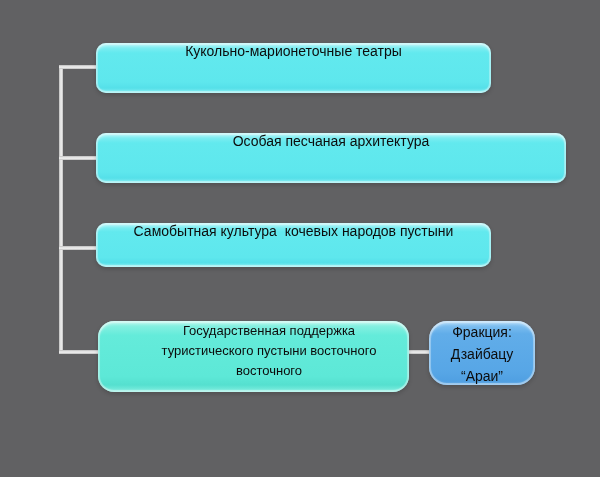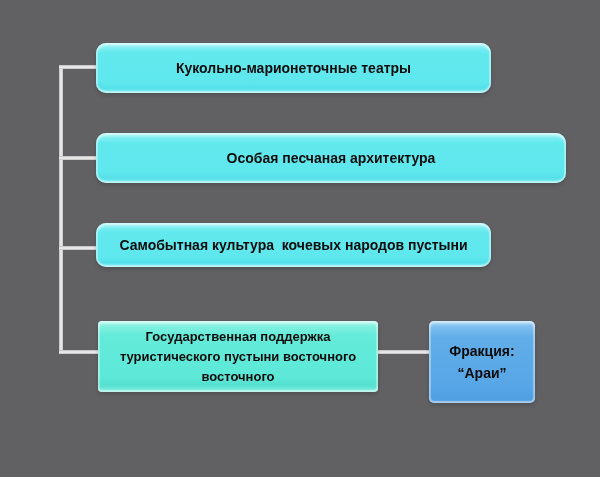--- a/index.html
+++ b/index.html
@@ -33,46 +33,46 @@
   .br2 { left: 59px; top: 156px; width: 39px; }
   .br3 { left: 59px; top: 246px; width: 39px; }
   .br4 { left: 59px; top: 350px; width: 41px; }
   .br5 { left: 377px; top: 350px; width: 53px; }
 
   
   .node {
     position: absolute;
     display: flex;
     flex-direction: column;
-    justify-content: center;
+    justify-content: flex-start;
     align-items: center;
     text-align: center;
-    font-weight: bold;
+    font-weight: normal;
     font-size: 14px;
     color: #0c0c0c;
     box-shadow: inset 0 0 0 2px rgba(255,255,255,0.28),
                 inset 0 3px 3px rgba(255,255,255,0.45),
                 inset 0 -2px 2px rgba(255,255,255,0.3),
                 0 2px 4px rgba(0,0,0,0.18);
   }
   .node-cyan {
     background: linear-gradient(to bottom, #93f1f5 0%, #62e9ee 20%, #5ee7ed 78%, #55e0e9 90%, #7fedf1 100%);
   }
   .node-teal {
     background: linear-gradient(to bottom, #96f2e4 0%, #64ebda 20%, #5de8d7 78%, #55e0cf 90%, #82efe1 100%);
   }
   .node-blue {
     background: linear-gradient(to bottom, #8dc8f3 0%, #61ade9 20%, #57a6e6 80%, #4d9de0 100%);
   }
   .node-1 { left: 96px;  top: 43px;  width: 395px; height: 50px; border-radius: 10px; }
   .node-2 { left: 96px;  top: 133px; width: 470px; height: 50px; border-radius: 10px; }
   .node-3 { left: 96px;  top: 223px; width: 395px; height: 44px; border-radius: 10px; }
-  .node-4 { left: 98px;  top: 321px; width: 280px; height: 71px; border-radius: 4px;
-            font-size: 13px; line-height: 20px; }
-  .node-5 { left: 429px; top: 321px; width: 106px; height: 82px; border-radius: 5px;
+  .node-4 { left: 98px;  top: 321px; width: 280px; height: 71px; border-radius: 16px;
+            font-size: 13px; line-height: 20px; padding-left: 31px; }
+  .node-5 { left: 429px; top: 321px; width: 106px; height: 64px; border-radius: 18px;
             line-height: 22px; }
 
   .nline {
     white-space: pre;   
   }
 </style>
 </head>
 <body>
 
 <div class="canvas">
@@ -97,16 +97,17 @@
   </div>
 
   <div class="node node-teal node-4">
     <div class="nline">Государственная поддержка</div>
     <div class="nline">туристического пустыни восточного</div>
     <div class="nline">восточного</div>
   </div>
 
   <div class="node node-blue node-5">
     <div class="nline">Фракция:</div>
+    <div class="nline">Дзайбацу</div>
     <div class="nline">“Араи”</div>
   </div>
 
 </div>
 
 </body></html>

